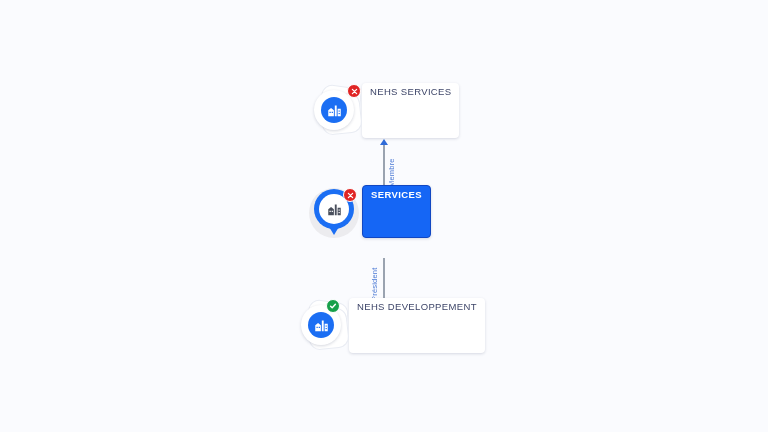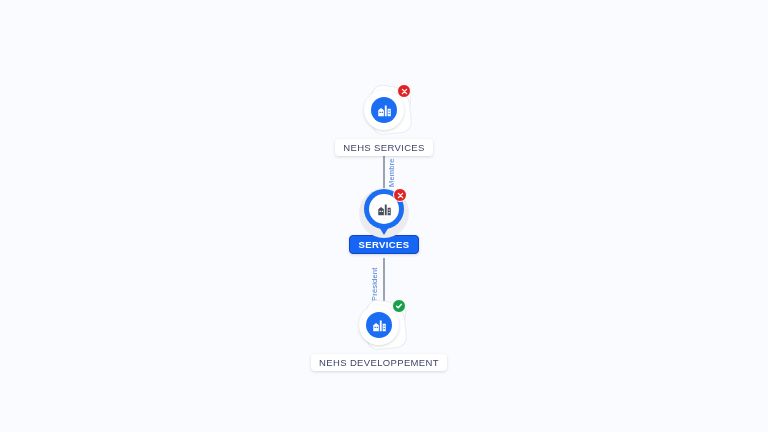--- a/index.html
+++ b/index.html
@@ -52,22 +52,21 @@
     letter-spacing: 0.2px;
     white-space: nowrap;
     transform-origin: left top;
     transform: rotate(-90deg);
   }
 
   
   .node {
     position: absolute;
     display: flex;
-    flex-direction: column;
-    align-items: center;
+    flex-direction: row;
   }
 
   .node-art {
     position: relative;
     width: 56px;
     height: 56px;
     display: flex;
     align-items: center;
     justify-content: center;
   }
@@ -256,21 +255,21 @@
         <div class="badge error" style="top:-1px; right:-3px;">
           <svg width="7" height="7" viewBox="0 0 10 10" aria-hidden="true">
             <path d="M2 2 L8 8 M8 2 L2 8" stroke="#ffffff" stroke-width="1.8" stroke-linecap="round"></path>
           </svg>
         </div>
       </div>
     </div>
     <div class="node-label selected" style="margin-top:-3px;">SERVICES</div>
   </div>
 
-  <div class="node" style="left:301px; top:297px; width:156px;">
+  <div class="node" style="left:301px; top:297px; width:156px;gap:8px;">
     <div class="node-art">
       <div class="stack-card c1"></div>
       <div class="stack-card c2"></div>
       <div class="disc">
         <div class="inner">
           <svg width="15" height="15" viewBox="0 0 24 24" aria-hidden="true">
             <path d="M2 21h9v-9.5L6.5 8 2 11.5V21z" fill="#ffffff"></path>
             <path d="M12.5 21h3V4h-3v17zM17 21h5V9h-5v12z" fill="#ffffff"></path>
             <rect x="4" y="14" width="2" height="2" fill="#1b6ef3"></rect>
             <rect x="7.5" y="14" width="2" height="2" fill="#1b6ef3"></rect>

